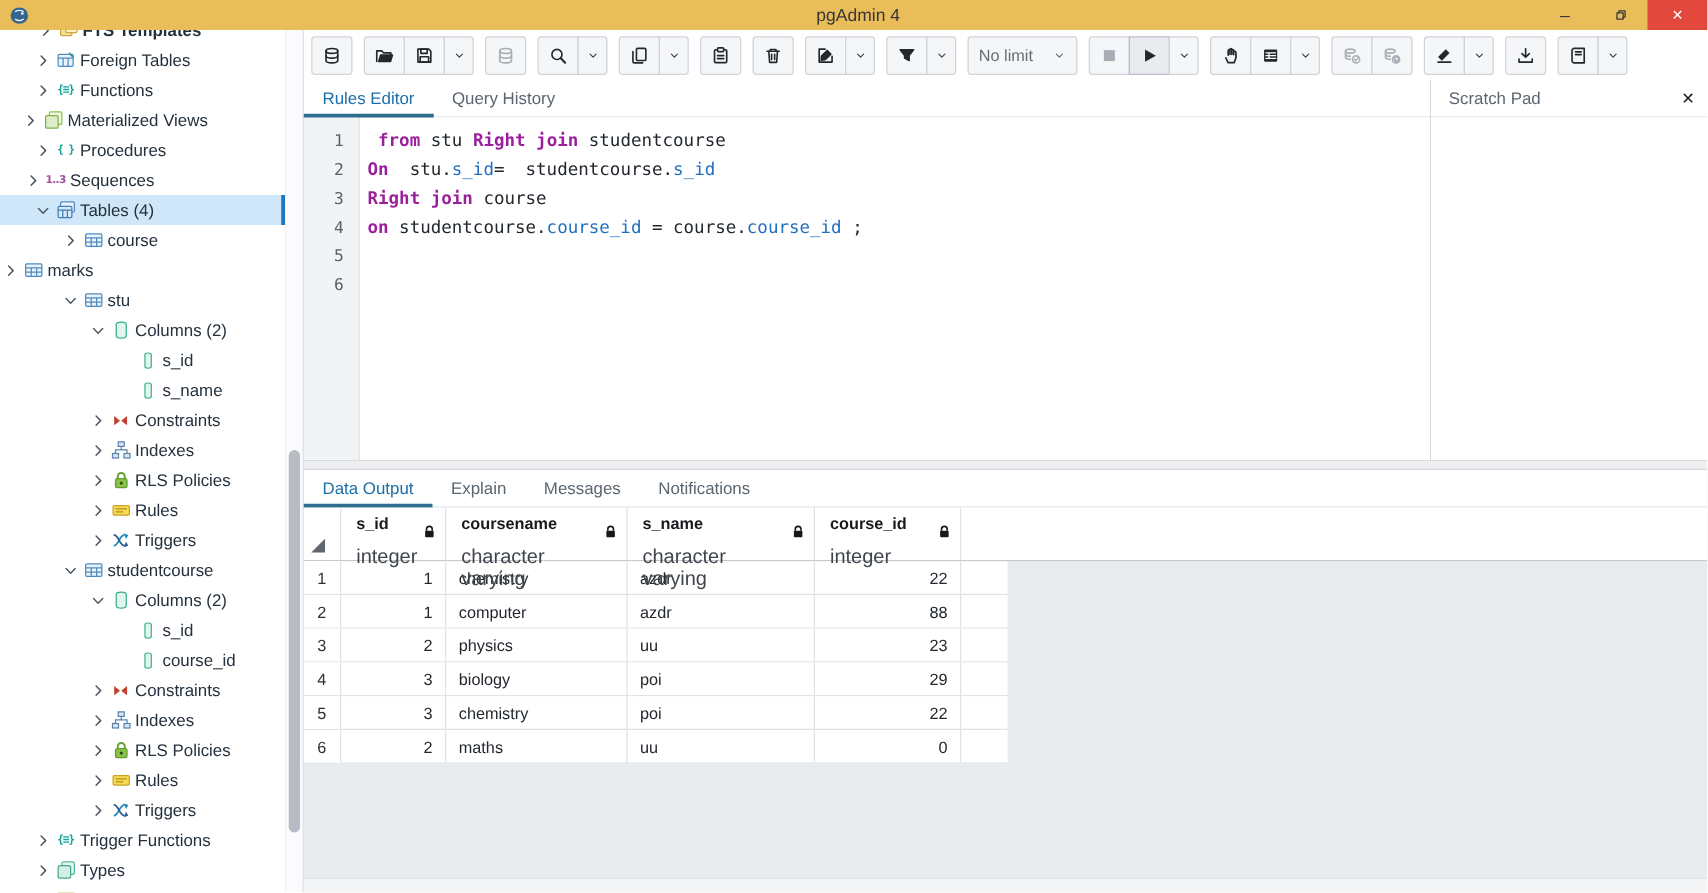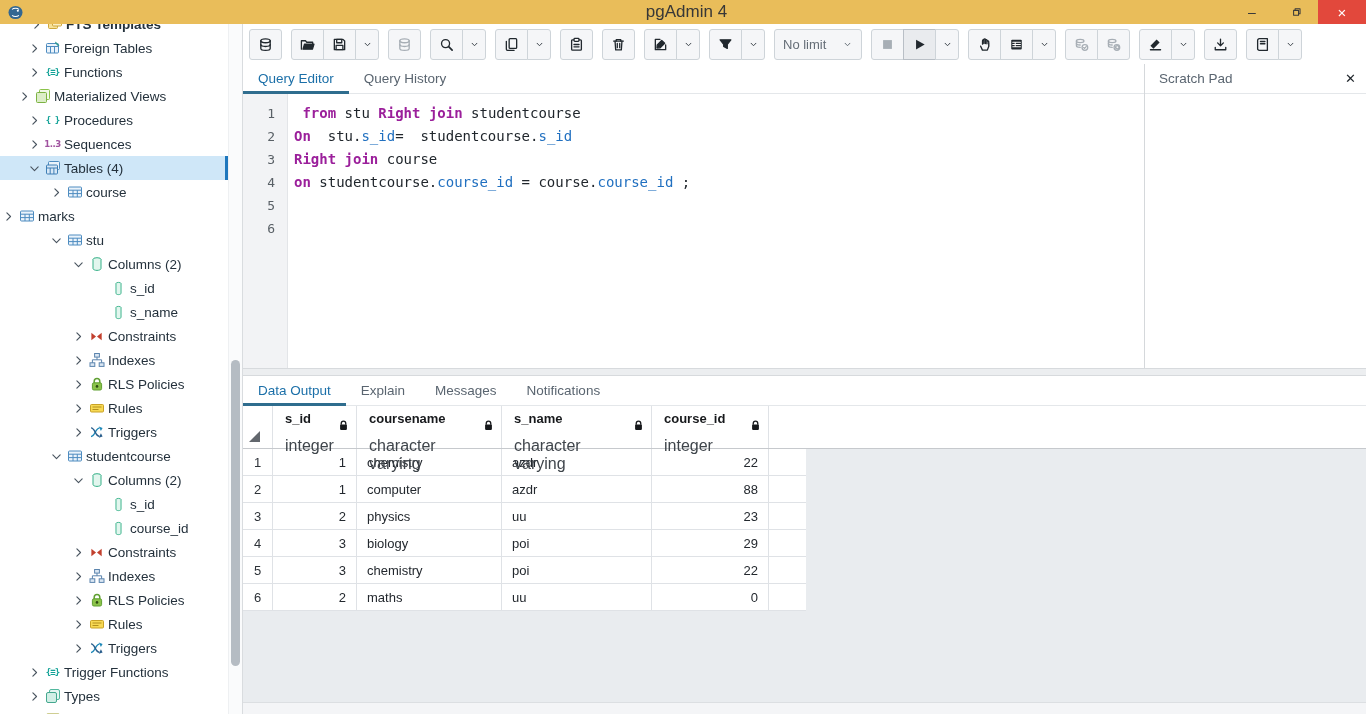--- a/index.html
+++ b/index.html
@@ -4,21 +4,21 @@
 <style>
   * { margin:0; padding:0; box-sizing:border-box; }
   html,body { width:1366px; height:714px; overflow:hidden; }
   body { font-family:"Liberation Sans","DejaVu Sans",sans-serif; font-size:13px; color:#23303a; background:#fff; }
 
   .window { width:1366px; height:714px; display:flex; flex-direction:column; }
 
   
   .titlebar { height:24px; background:#e9bd5a; position:relative; display:flex; align-items:center; flex:0 0 24px; }
   .titlebar .logo { margin-left:7px; width:17px; height:17px; display:inline-flex; }
-  .titlebar .title { position:absolute; left:7px; right:0; text-align:center; font-size:17px; color:#373737; }
+  .titlebar .title { position:absolute; left:7px; right:0; text-align:center; font-size:14px; color:#373737; }
   .win-controls { margin-left:auto; display:flex; height:24px; z-index:2; }
   .win-btn { width:44px; height:24px; display:flex; align-items:center; justify-content:center; color:#3a3a3a; font-size:14px; cursor:pointer; }
   .win-btn.close { background:#e2483c; color:#fff; font-size:15px; width:48px; }
 
   .app { flex:1; display:flex; min-height:0; }
 
   
   .sidebar { width:243px; flex:0 0 243px; background:#fff; border-right:1px solid #d9dcdf; position:relative; overflow:hidden; }
   .tree { margin-top:-12px; width:229px; }
   .tree-row { height:24px; display:flex; align-items:center; cursor:pointer; position:relative; white-space:nowrap; }
@@ -183,21 +183,21 @@
             <span class="tw">
               <svg viewBox="0 0 16 16" width="13" height="13" fill="none" stroke="currentColor" stroke-width="1.4" stroke-linecap="round" stroke-linejoin="round">
                 <path d="M6 3.5L10.5 8 6 12.5"></path>
               </svg>
             </span>
             <span class="ticon">
               <span style="color:#13a297;font:bold 9px 'DejaVu Sans Mono',monospace;letter-spacing:-1px">{&nbsp;}</span>
             </span>
             <span class="tlabel">Procedures</span>
           </div>
-          <div class="tree-row" style="padding-left: 26px;">
+          <div class="tree-row" style="padding-left: 18px;">
             <span class="tw">
               <svg viewBox="0 0 16 16" width="13" height="13" fill="none" stroke="currentColor" stroke-width="1.4" stroke-linecap="round" stroke-linejoin="round">
                 <path d="M6 3.5L10.5 8 6 12.5"></path>
               </svg>
             </span>
             <span class="ticon">
               <span style="color:#a0529f;font:bold 8.5px 'DejaVu Sans',sans-serif;letter-spacing:-0.5px">1..3</span>
             </span>
             <span class="tlabel">Sequences</span>
           </div>
@@ -796,21 +796,21 @@
                 </svg>
               </span>
             </button>
           </div>
         </div>
 
 
       <div class="upper">
         <section class="editor-pane">
           <div class="tabs" id="editor-tabs">
-              <div class="tab active">Query Editor</div>
+              <div class="tab active">Rules Editor</div>
               <div class="tab">Query History</div>
             </div>
           <div class="code">
             <div class="gutter" id="gutter">
                 <div>1</div>
                 <div>2</div>
                 <div>3</div>
                 <div>4</div>
                 <div>5</div>
                 <div>6</div>

